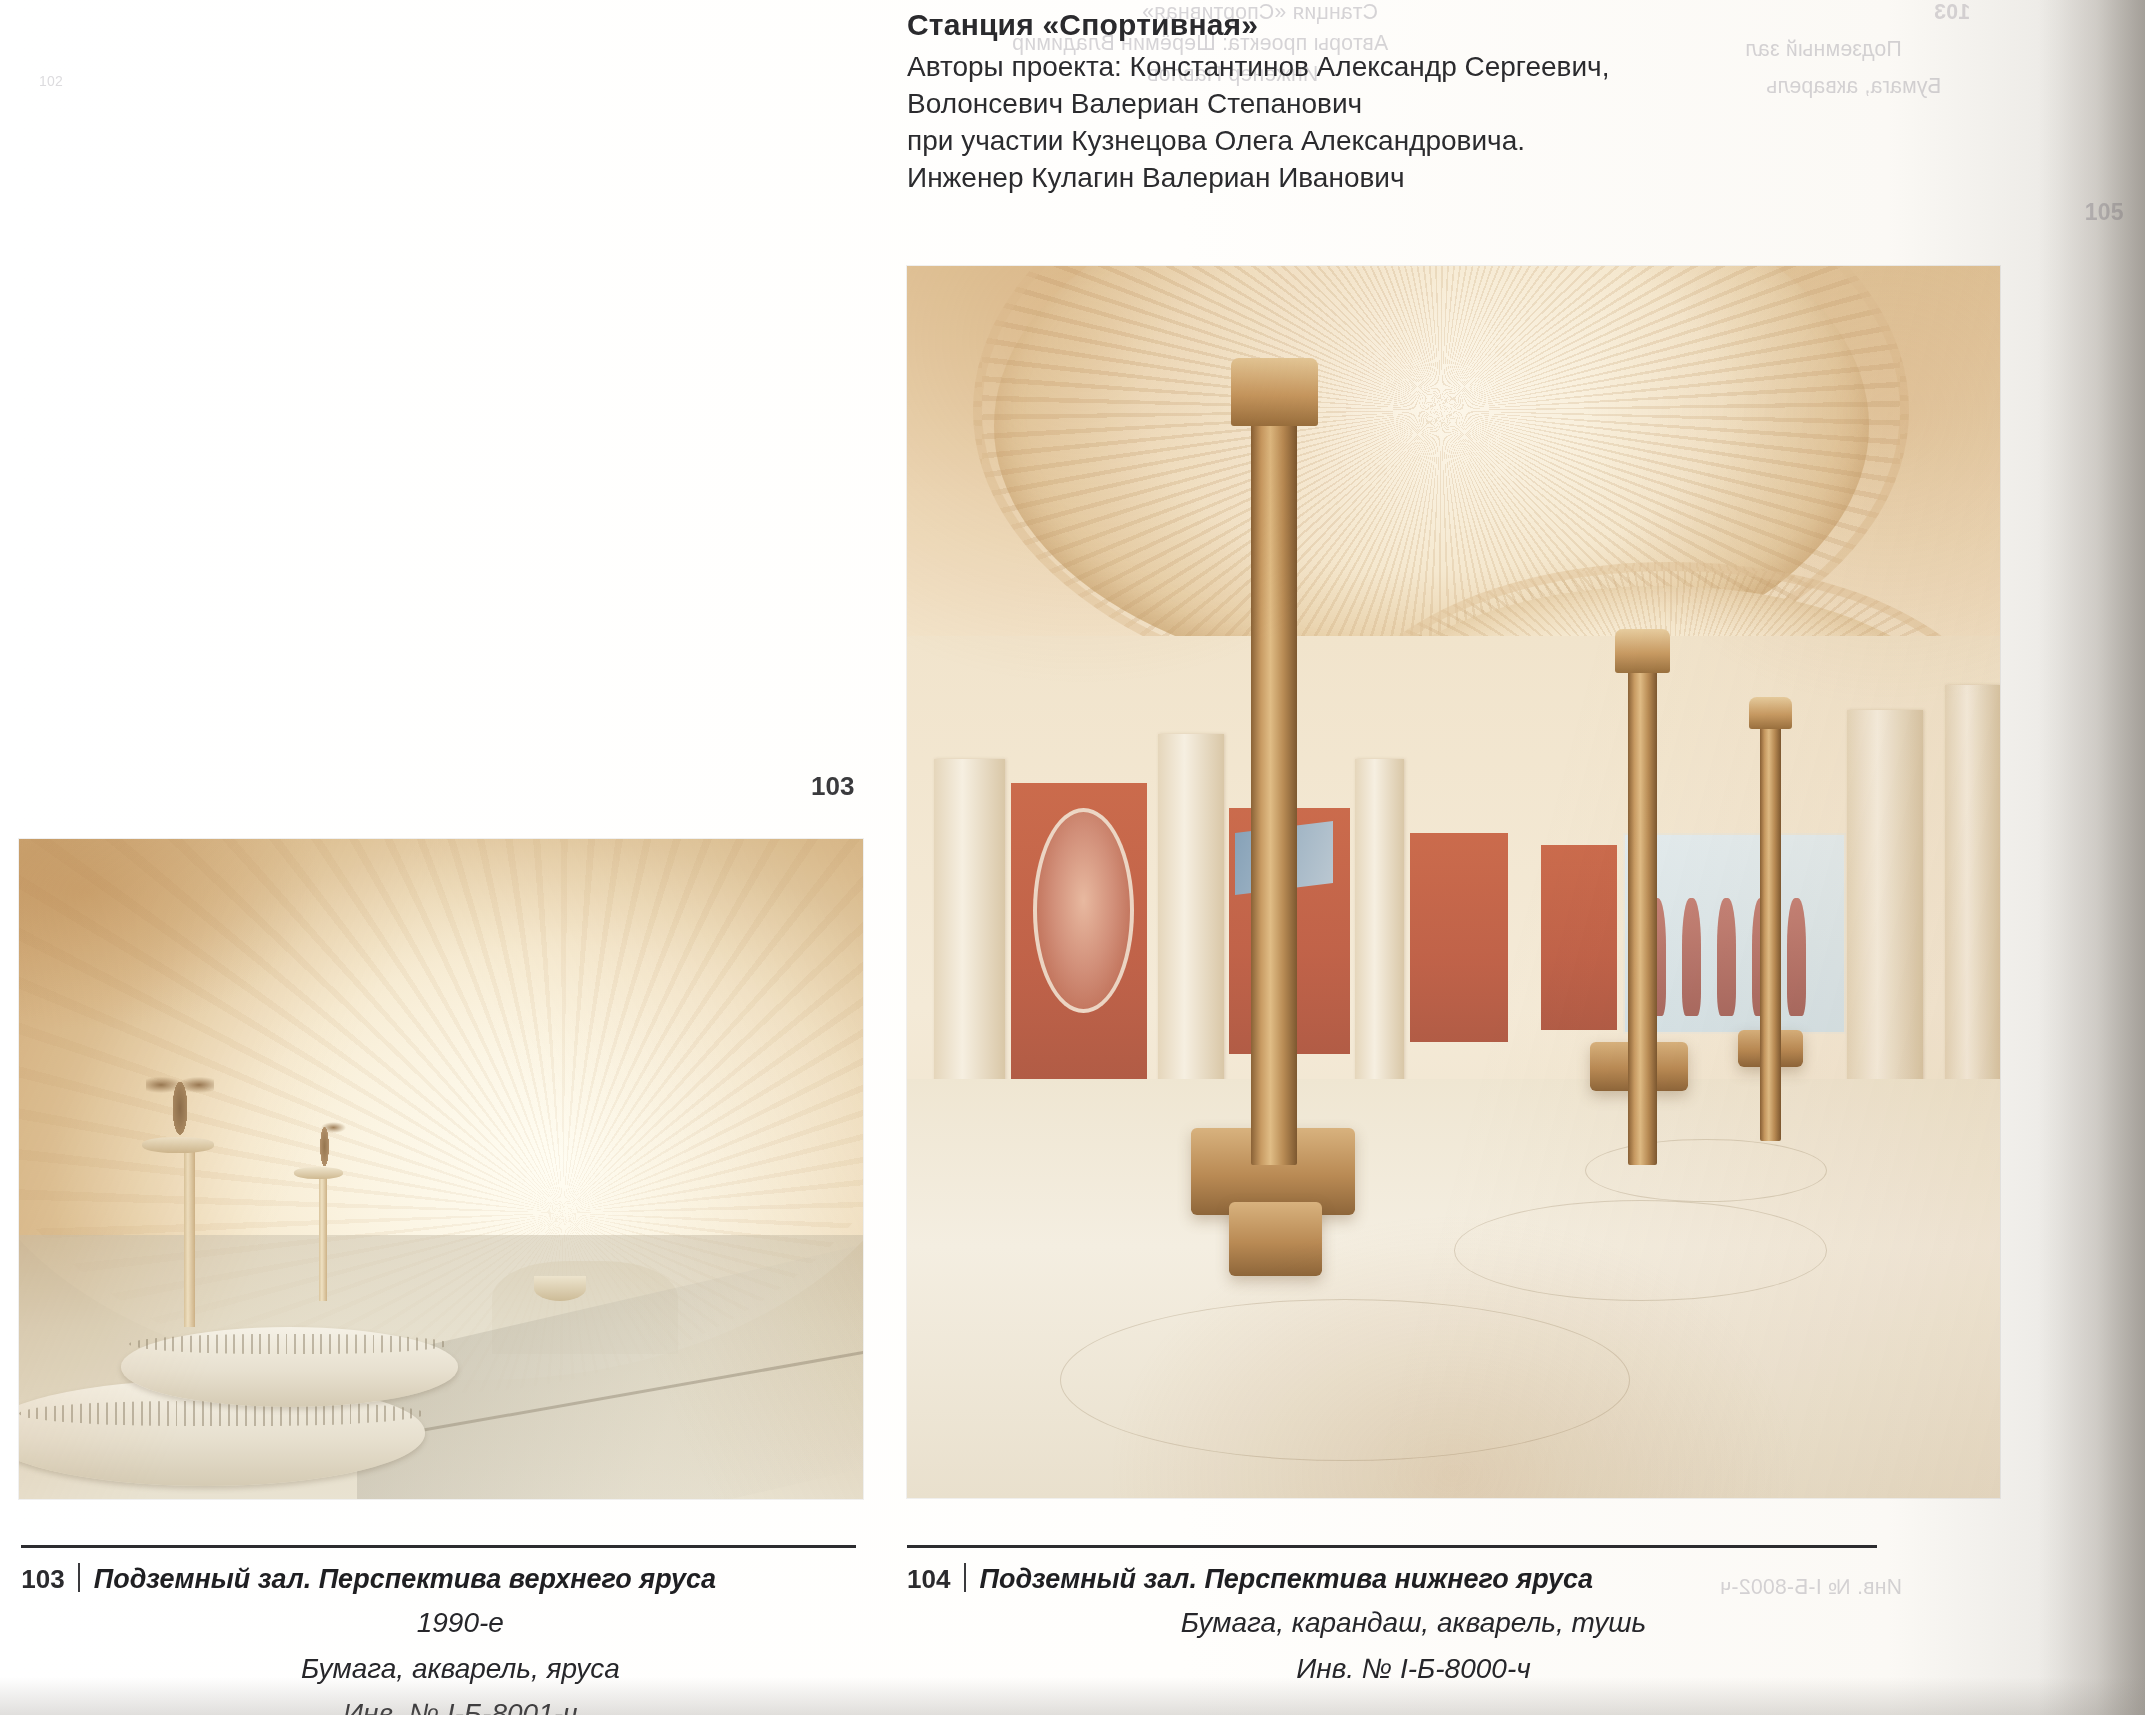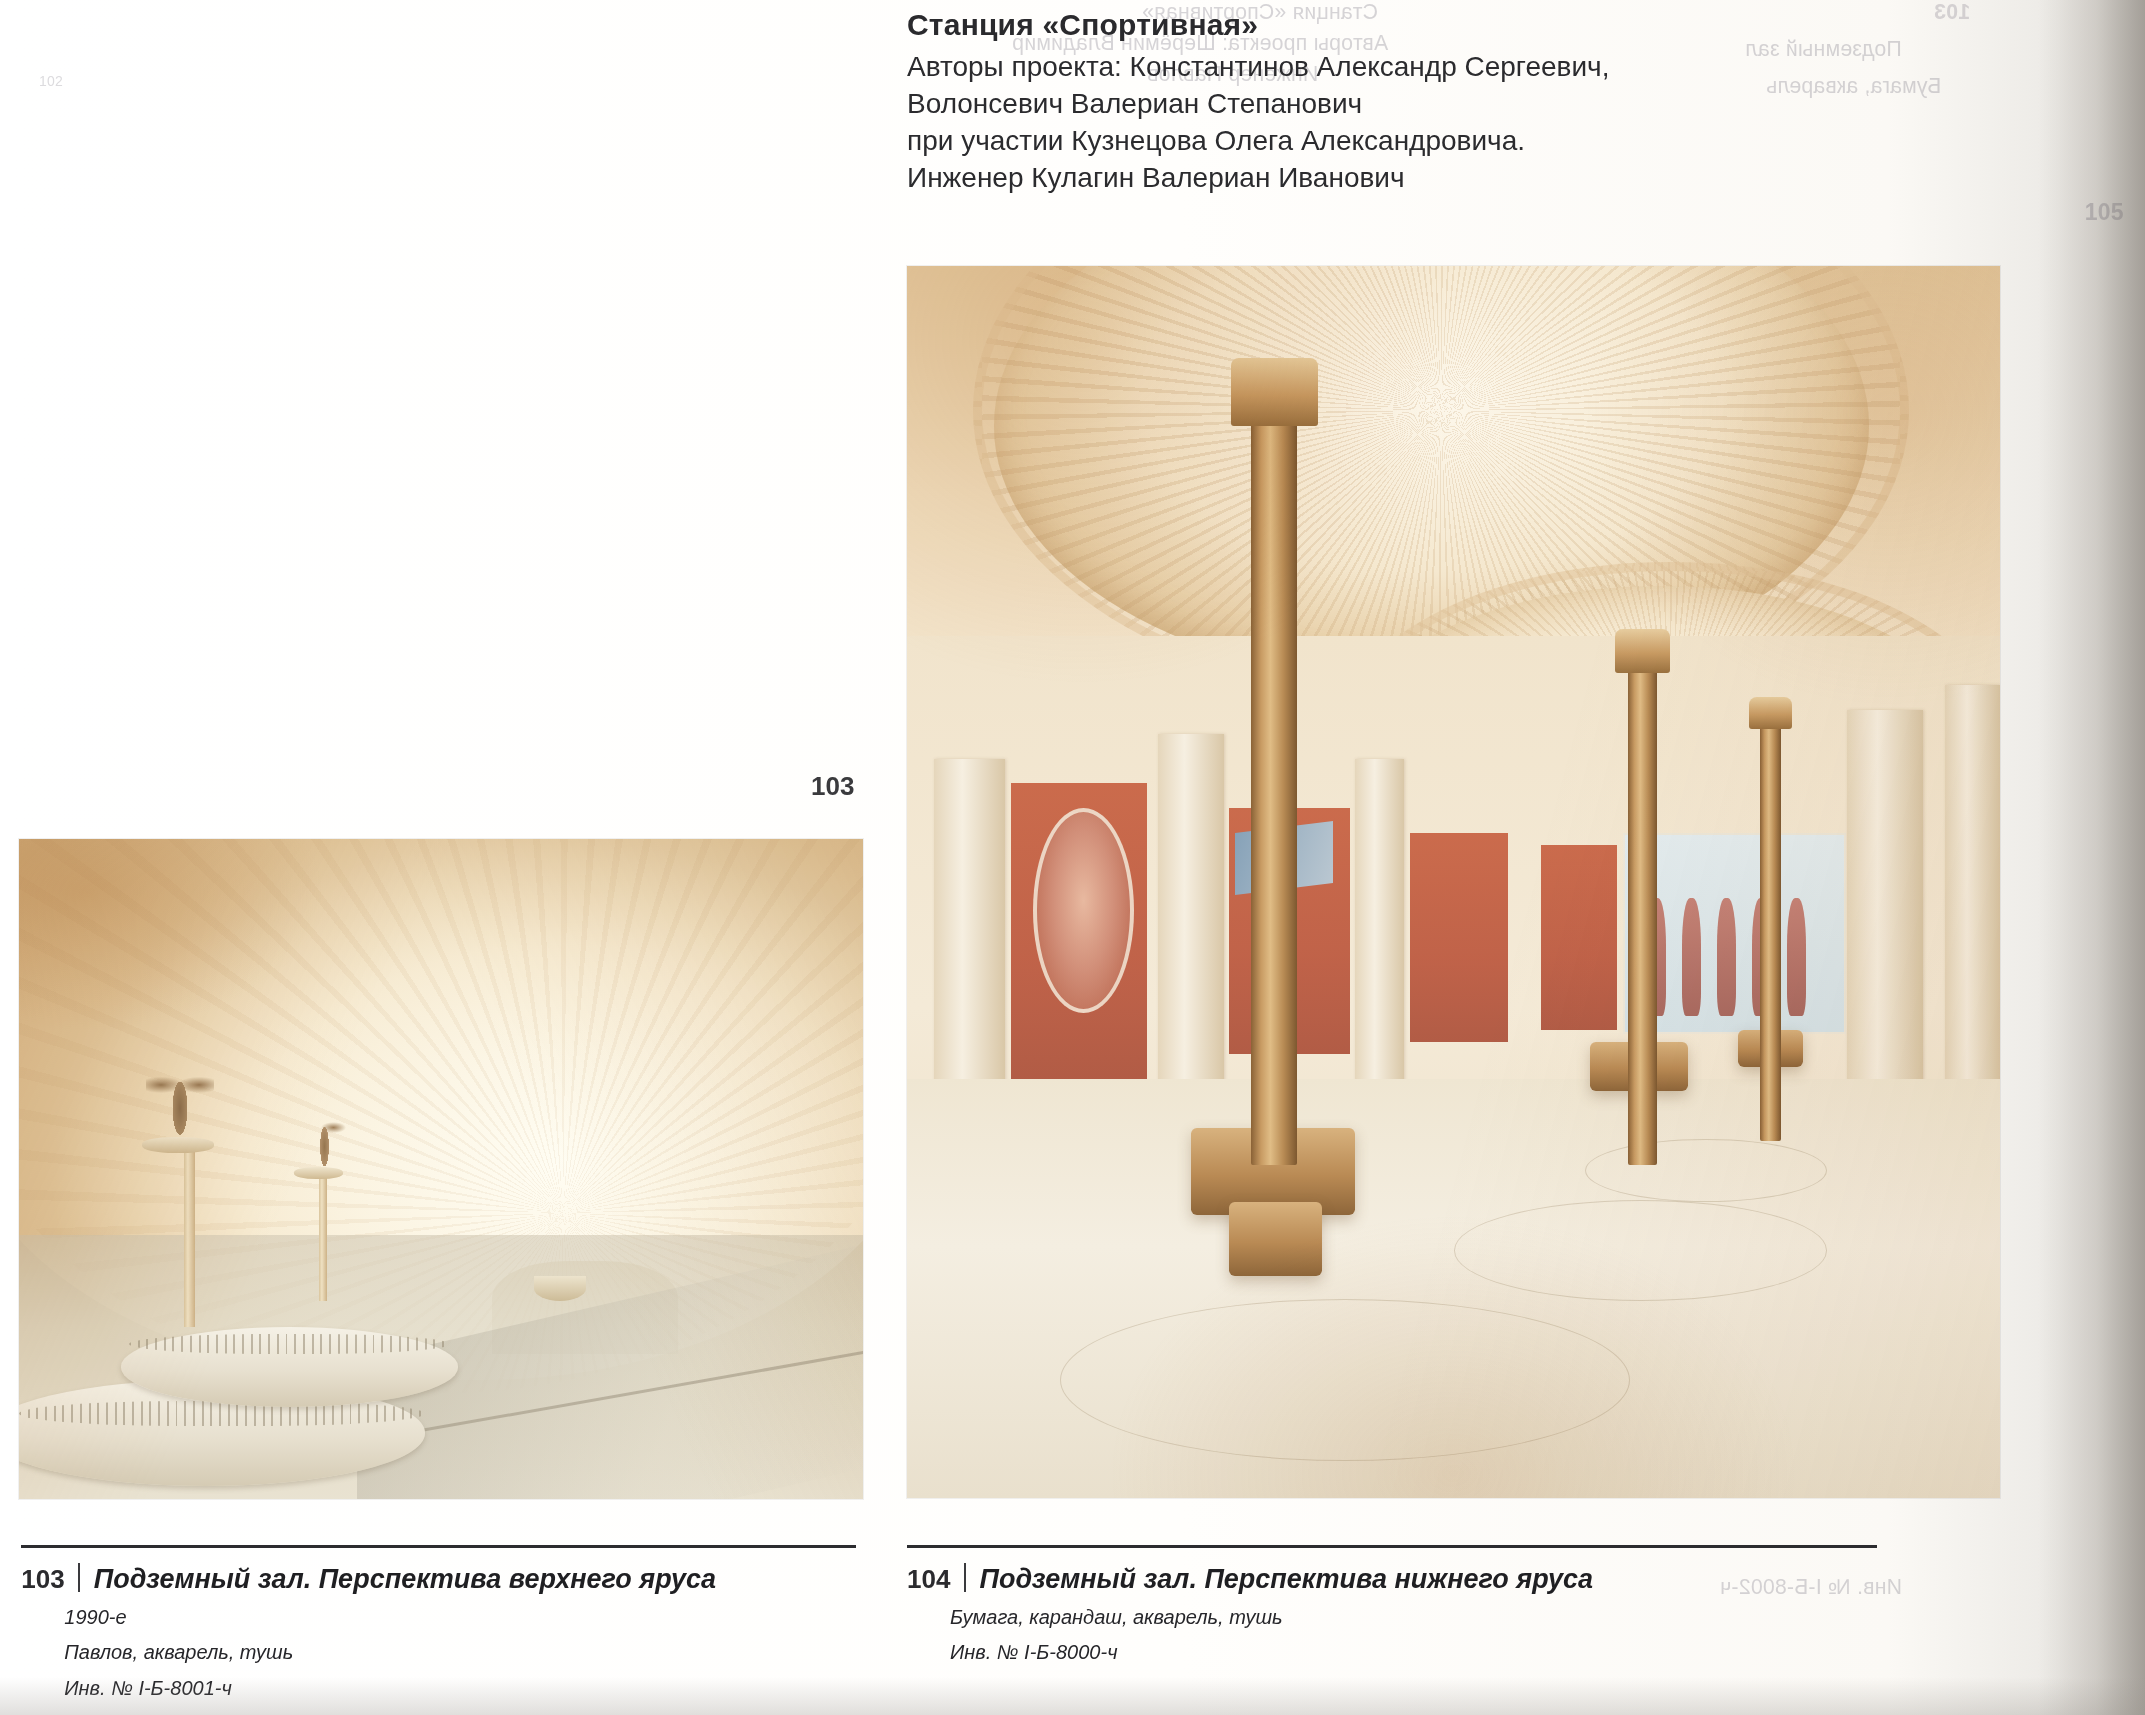--- a/index.html
+++ b/index.html
@@ -373,25 +373,26 @@
     position: relative;
     top: 3.9px;
   }
   .cap-title {
     font-size: 27px;
     font-weight: bold;
     font-style: italic;
     color: #1f1f22;
   }
   .cap-line {
-    font-size: 20px;
+    font-size: 28px;
     font-style: italic;
     color: #26262a;
     margin: 0 0 9.7px 43px;
     line-height: 1.28;
+    text-align: center;
   }
 </style>
 </head>
 <body>
 
 <div class="page">
 
   <div class="bleed b1">Станция «Спортивная»</div>
   <div class="bleed b2">Авторы проекта: Шерёмин Владимир</div>
   <div class="bleed b3">Инженер Павлов</div>
@@ -487,21 +488,21 @@
   </div>
 
   <div class="caption caption-left">
     <div class="cap-rule"></div>
     <div class="cap-head">
       <span class="cap-num">103</span>
       <span class="cap-divider"></span>
       <span class="cap-title">Подземный зал. Перспектива верхнего яруса</span>
     </div>
     <p class="cap-line">1990-е</p>
-    <p class="cap-line">Павлов, акварель, тушь</p>
+    <p class="cap-line">Бумага, акварель, яруса</p>
     <p class="cap-line">Инв. № I-Б-8001-ч</p>
   </div>
 
   <div class="caption caption-right">
     <div class="cap-rule"></div>
     <div class="cap-head">
       <span class="cap-num">104</span>
       <span class="cap-divider"></span>
       <span class="cap-title">Подземный зал. Перспектива нижнего яруса</span>
     </div>

